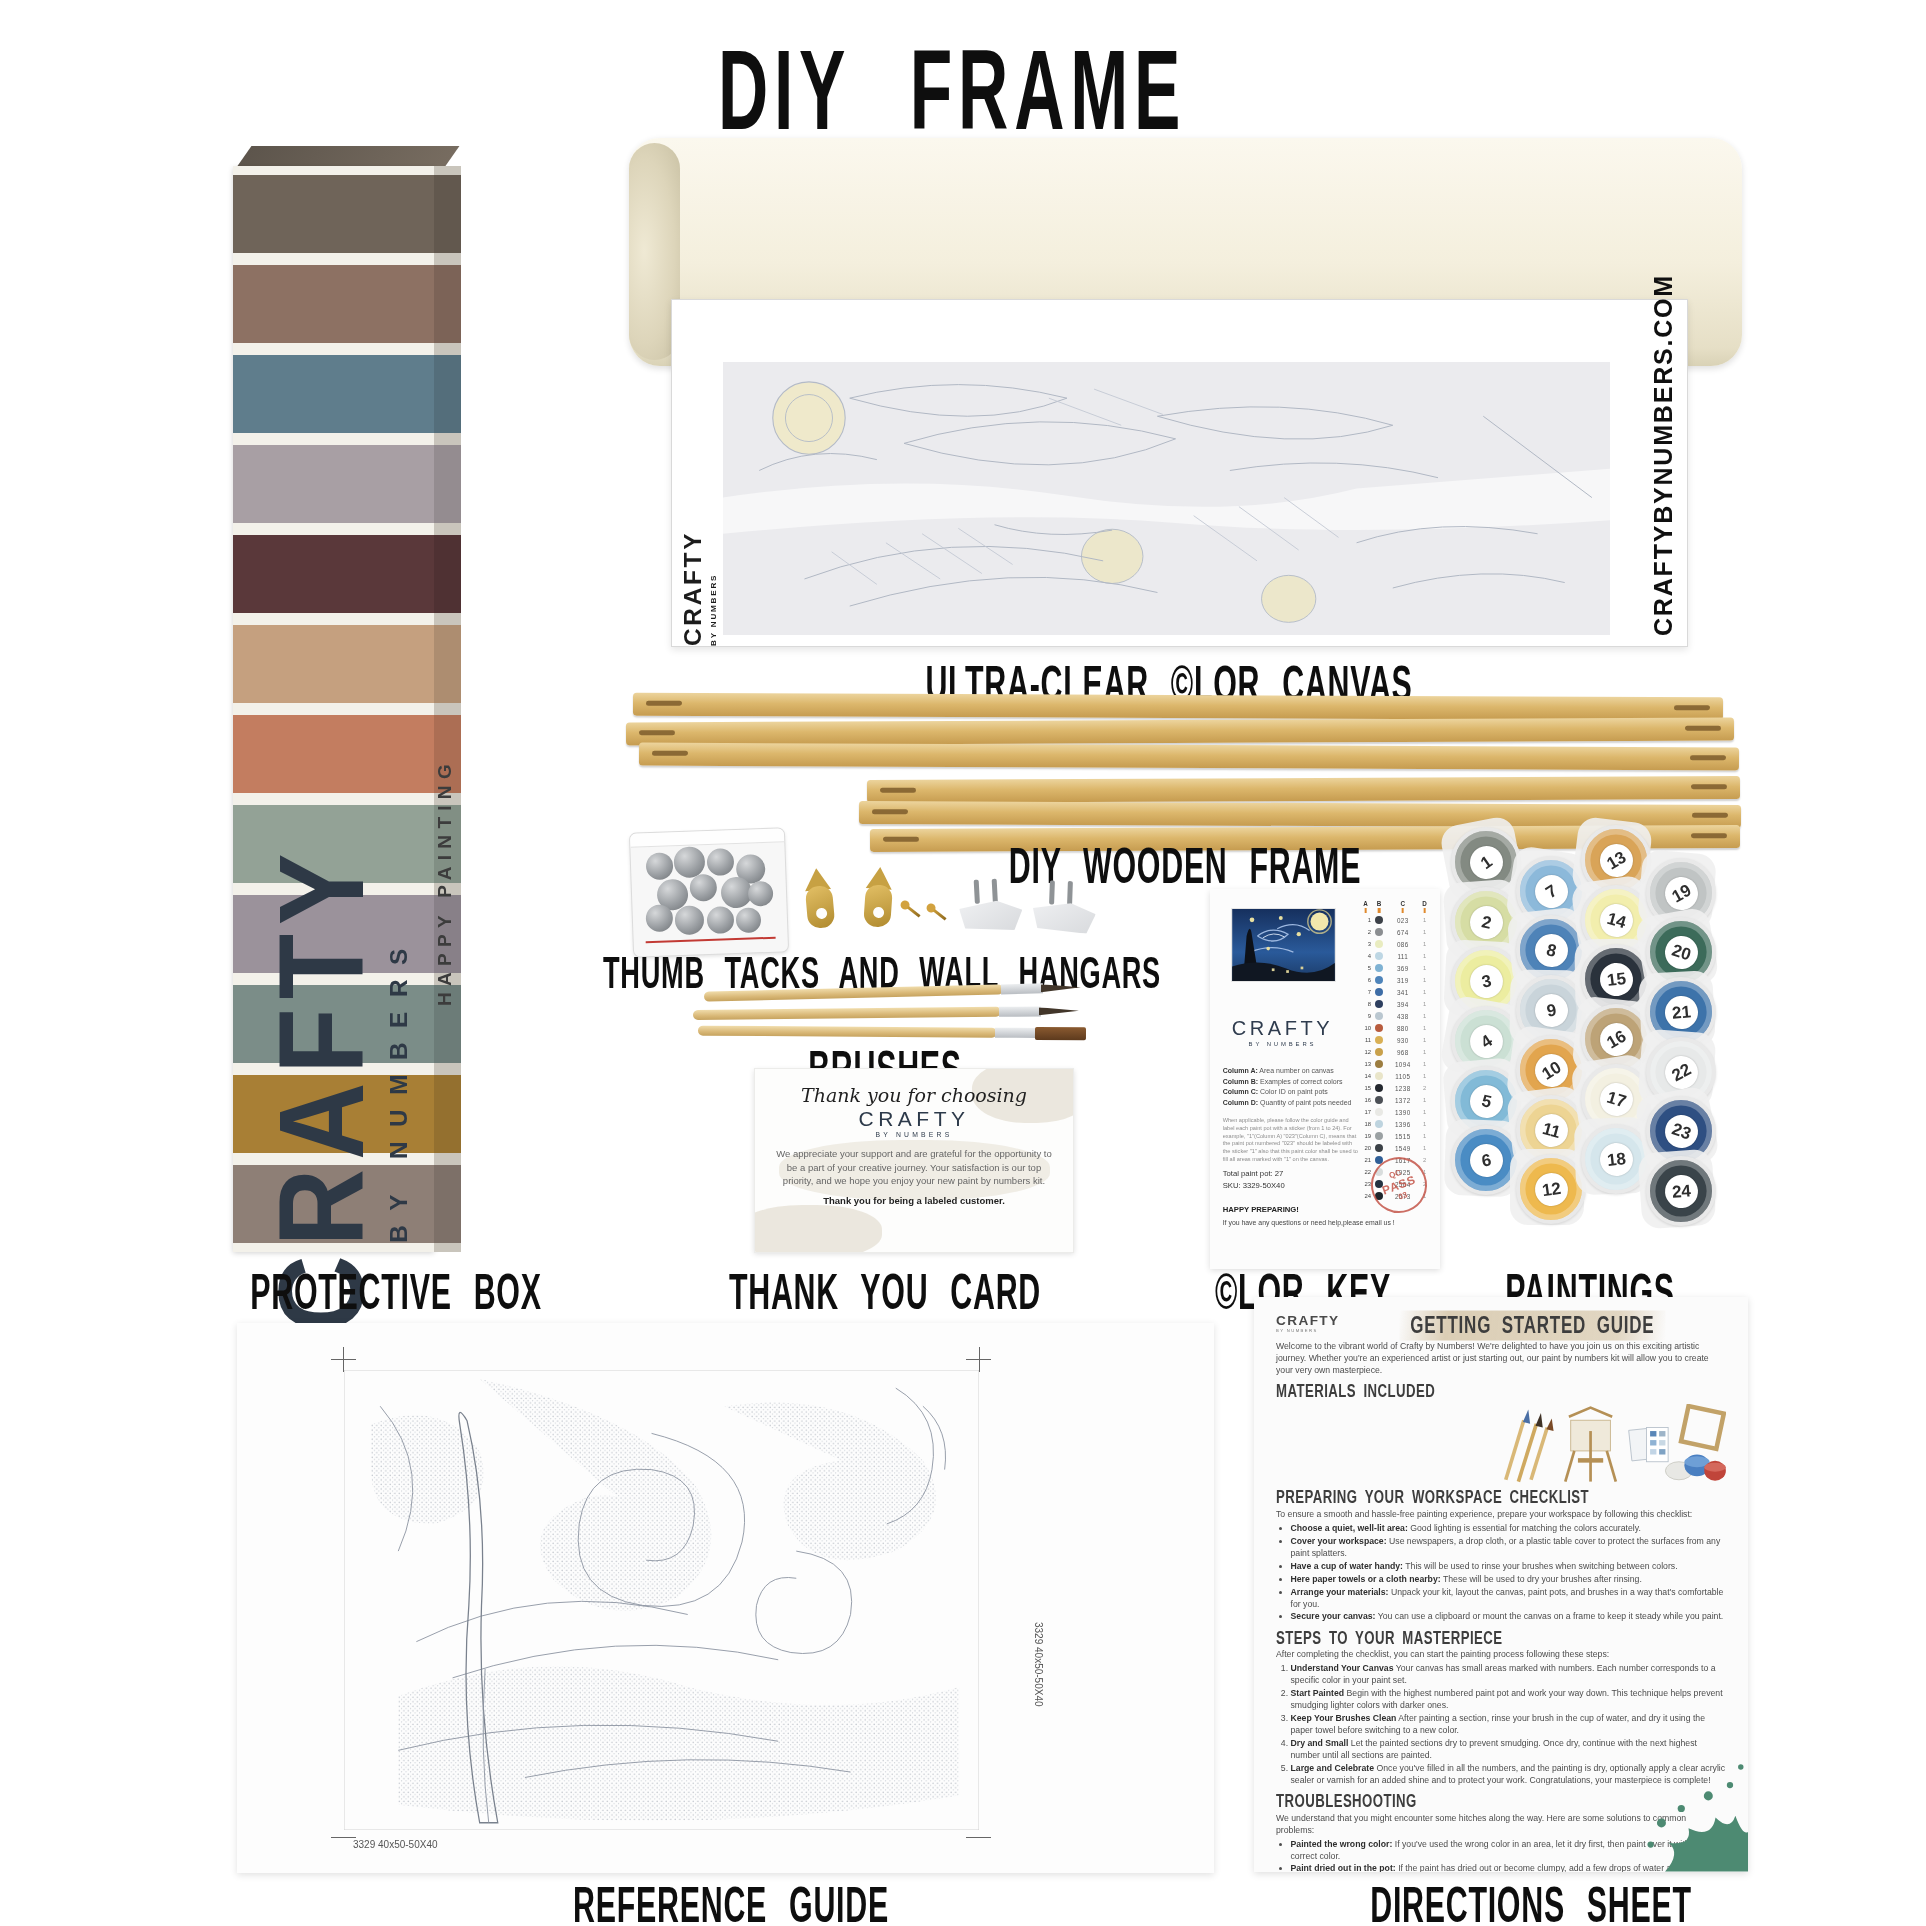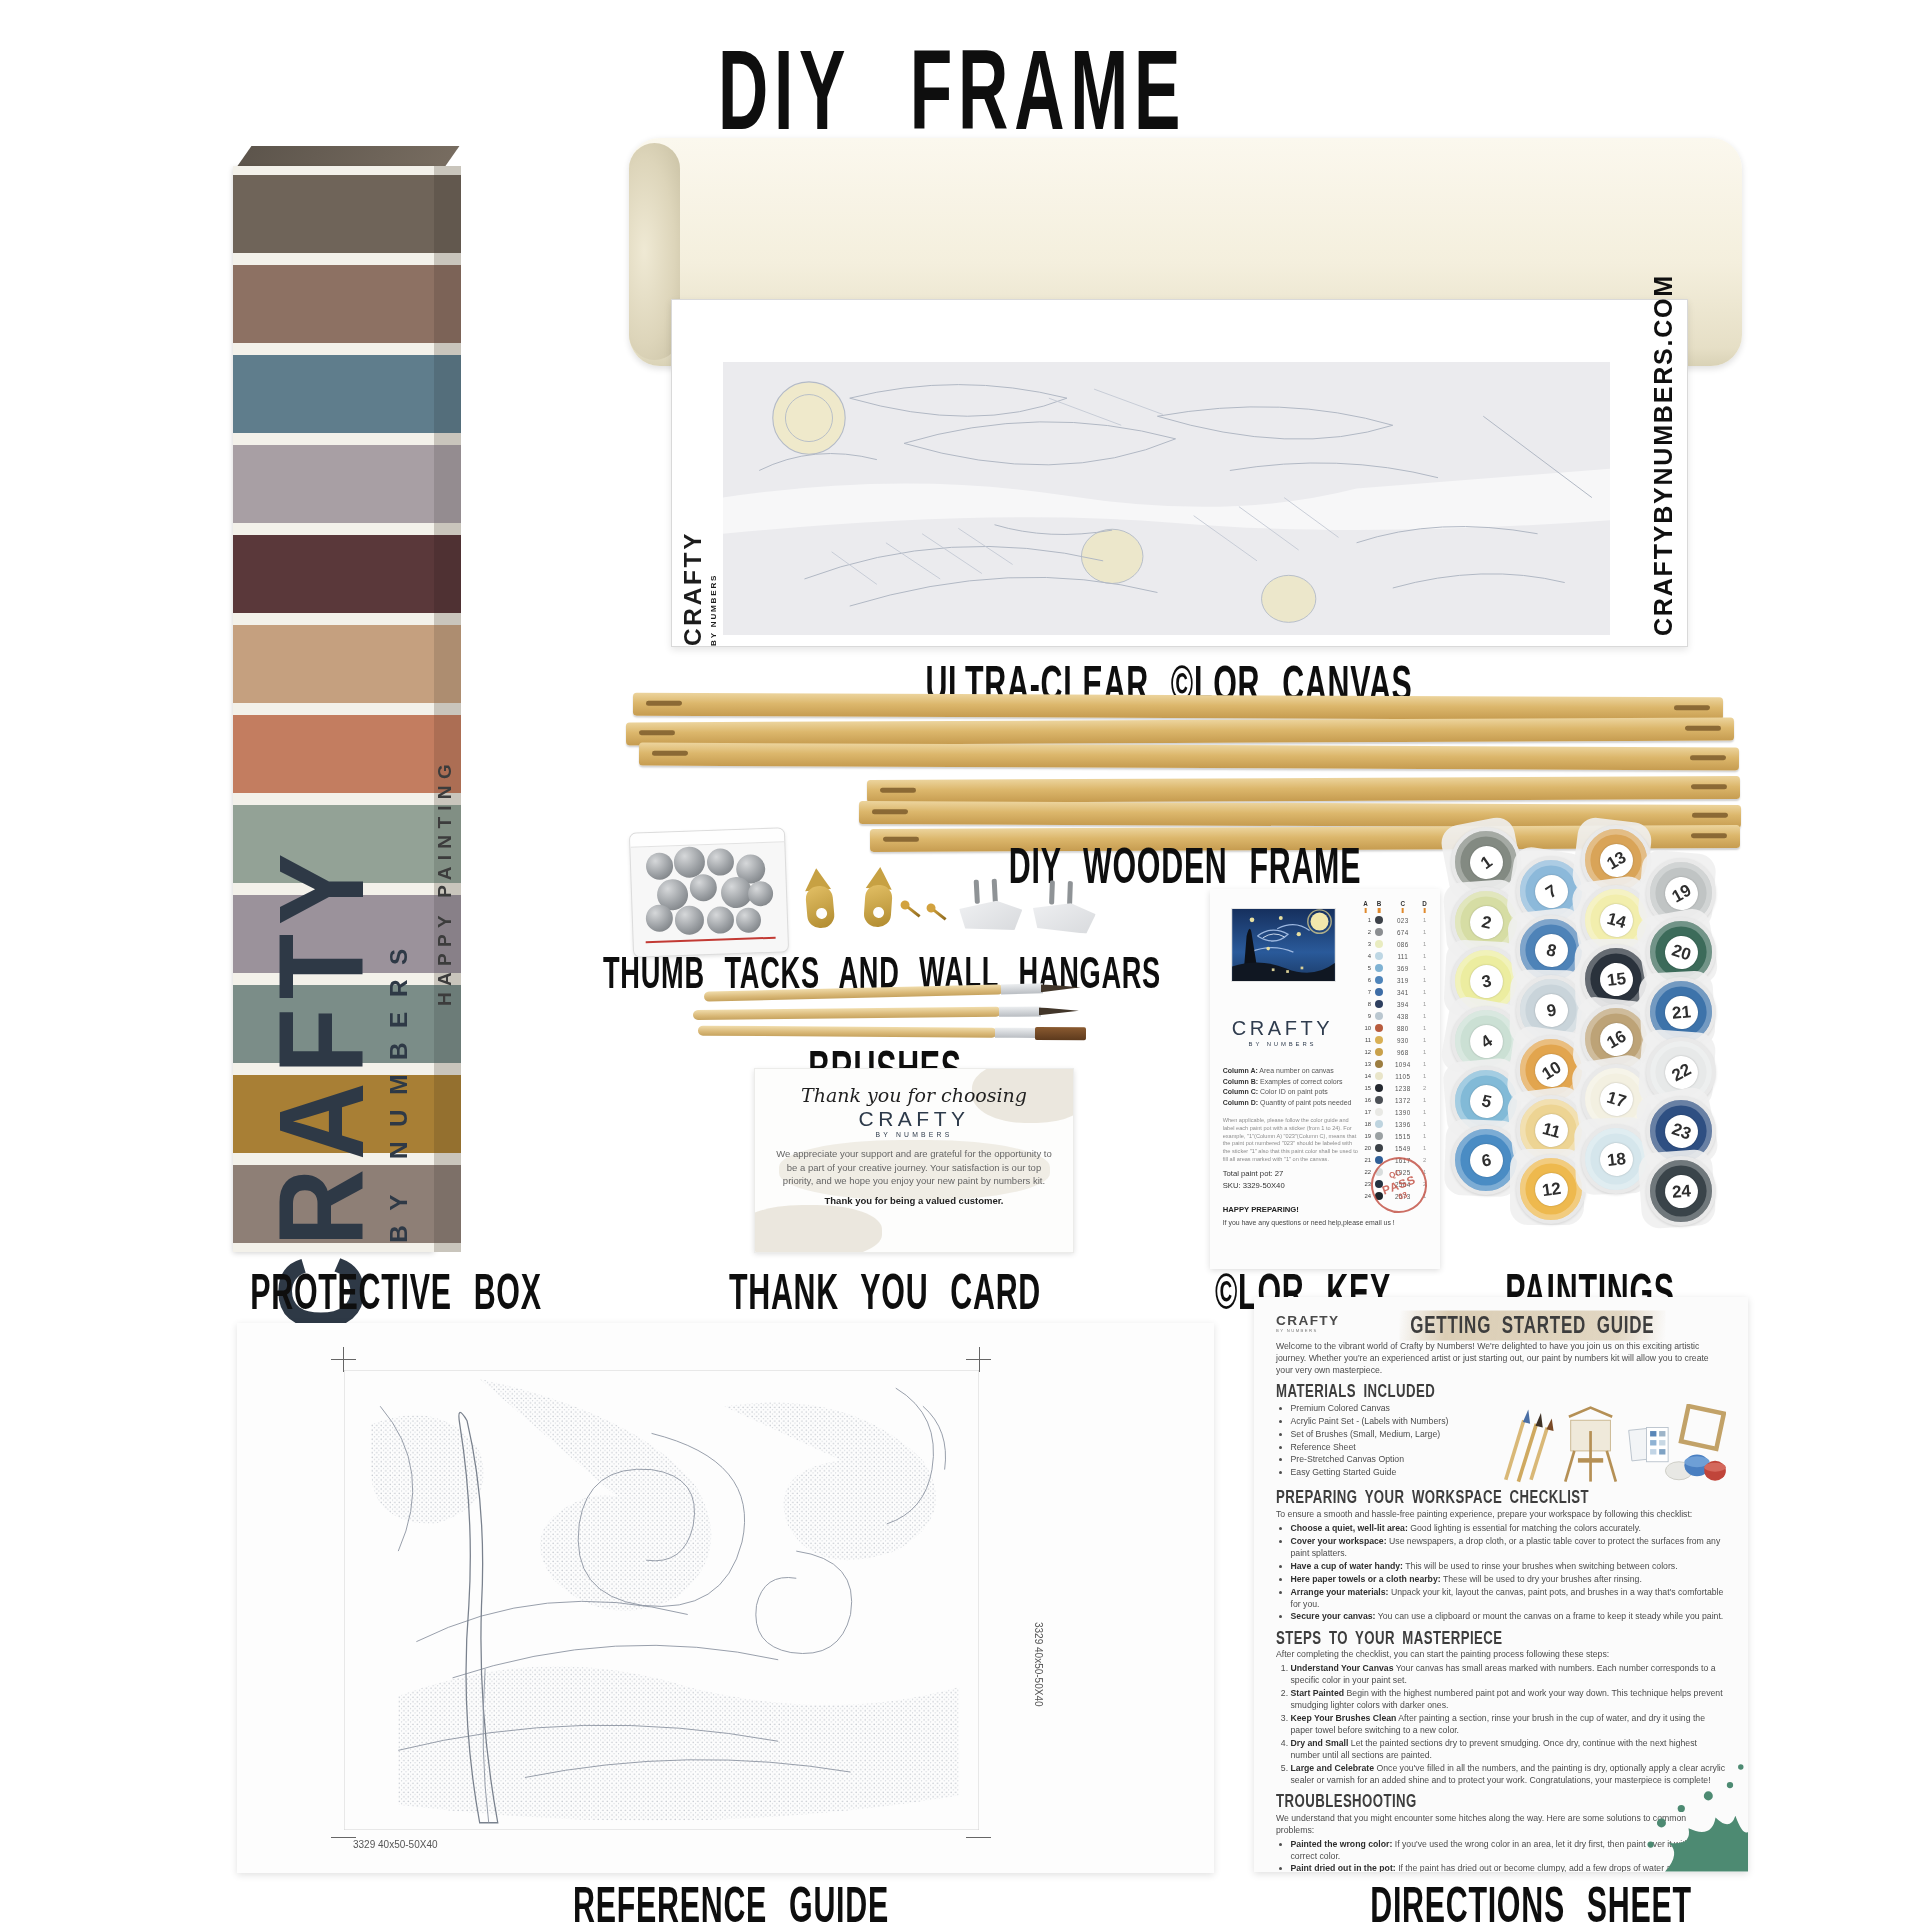--- a/index.html
+++ b/index.html
@@ -313,21 +313,21 @@
   <div class="lbl l2" style="left:885px;top:1042px;">BRUSHES</div>
 
   <div id="tycard">
     <div class="smear" style="left:217px;top:-9px;width:118px;height:63px;"></div>
     <div class="smear" style="left:-18px;top:136px;width:145px;height:54px;"></div>
     <div class="smear" style="left:23.5px;top:71px;width:271px;height:60px;opacity:.4;"></div>
     <div id="ty-script">Thank you for choosing</div>
     <div id="ty-brand">CRAFTY</div>
     <div id="ty-sub">BY NUMBERS</div>
     <div id="ty-para">We appreciate your support and are grateful for the opportunity to be a part of your creative journey. Your satisfaction is our top priority, and we hope you enjoy your new paint by numbers kit.</div>
-    <div id="ty-bold">Thank you for being a valued customer.</div>
+    <div id="ty-bold">Thank you for being a labeled customer.</div>
   </div>
   <div class="lbl l2" style="left:885px;top:1265px;">THANK YOU CARD</div>
 
   <div id="keycard">
     <svg id="key-thumb" viewBox="0 0 114 80">
       <defs>
           <linearGradient id="sk" x1="0" y1="0" x2="0" y2="1">
         <stop offset="0" stop-color="#16305e"></stop>
             <stop offset=".6" stop-color="#2a5a9a"></stop>
             <stop offset="1" stop-color="#1b3a66"></stop>
@@ -718,28 +718,20 @@
         </g>
         <g>
           <ellipse cx="206" cy="74" rx="15" ry="10" fill="#e8e8e4" stroke="#c9c9c2"></ellipse>
           <ellipse cx="226" cy="68" rx="14" ry="12" fill="#4a7fc1"></ellipse>
             <ellipse cx="226" cy="64" rx="14" ry="6" fill="#6e9fd6"></ellipse>
           <ellipse cx="246" cy="74" rx="12" ry="11" fill="#c0453a"></ellipse>
             <ellipse cx="246" cy="70" rx="12" ry="5" fill="#d4685c"></ellipse>
         </g>
       </svg>
     </div>
-    <ul>
-        <li>Premium Colored Canvas</li>
-        <li>Acrylic Paint Set - (Labels with Numbers)</li>
-        <li>Set of Brushes (Small, Medium, Large)</li>
-        <li>Reference Sheet</li>
-        <li>Pre-Stretched Canvas Option</li>
-        <li>Easy Getting Started Guide</li>
-      </ul>
     <div class="dir-h" style="clear:both;"><span>PREPARING YOUR WORKSPACE CHECKLIST</span></div>
     <p>To ensure a smooth and hassle-free painting experience, prepare your workspace by following this checklist:</p>
     <ul>
         <li><b>Choose a quiet, well-lit area:</b> Good lighting is essential for matching the colors accurately.</li>
         <li><b>Cover your workspace:</b> Use newspapers, a drop cloth, or a plastic table cover to protect the surfaces from any paint splatters.</li>
         <li><b>Have a cup of water handy:</b> This will be used to rinse your brushes when switching between colors.</li>
         <li><b>Here paper towels or a cloth nearby:</b> These will be used to dry your brushes after rinsing.</li>
         <li><b>Arrange your materials:</b> Unpack your kit, layout the canvas, paint pots, and brushes in a way that's comfortable for you.</li>
         <li><b>Secure your canvas:</b> You can use a clipboard or mount the canvas on a frame to keep it steady while you paint.</li>
       </ul>

